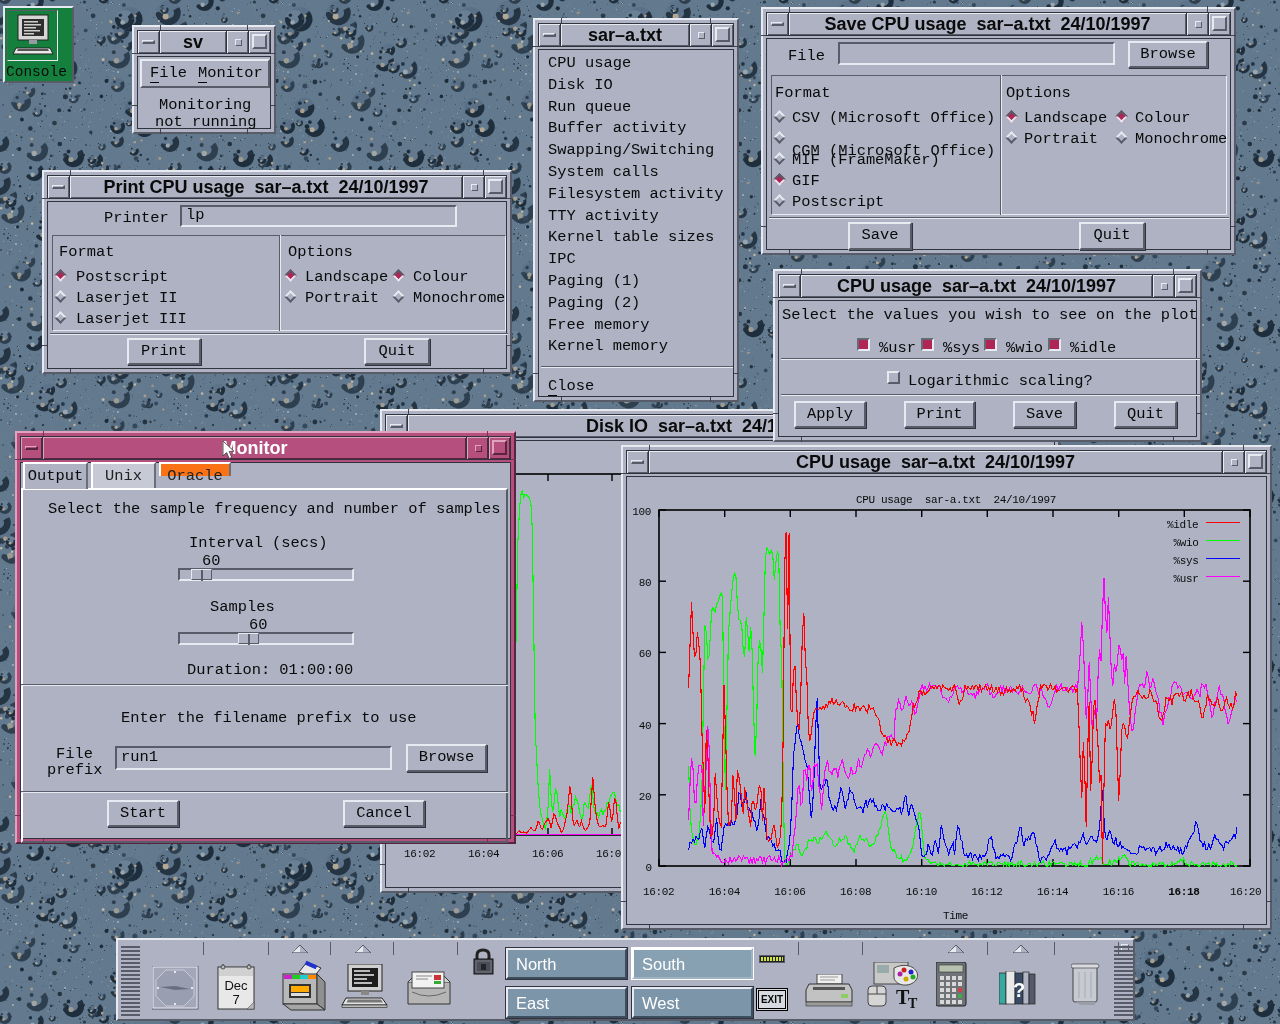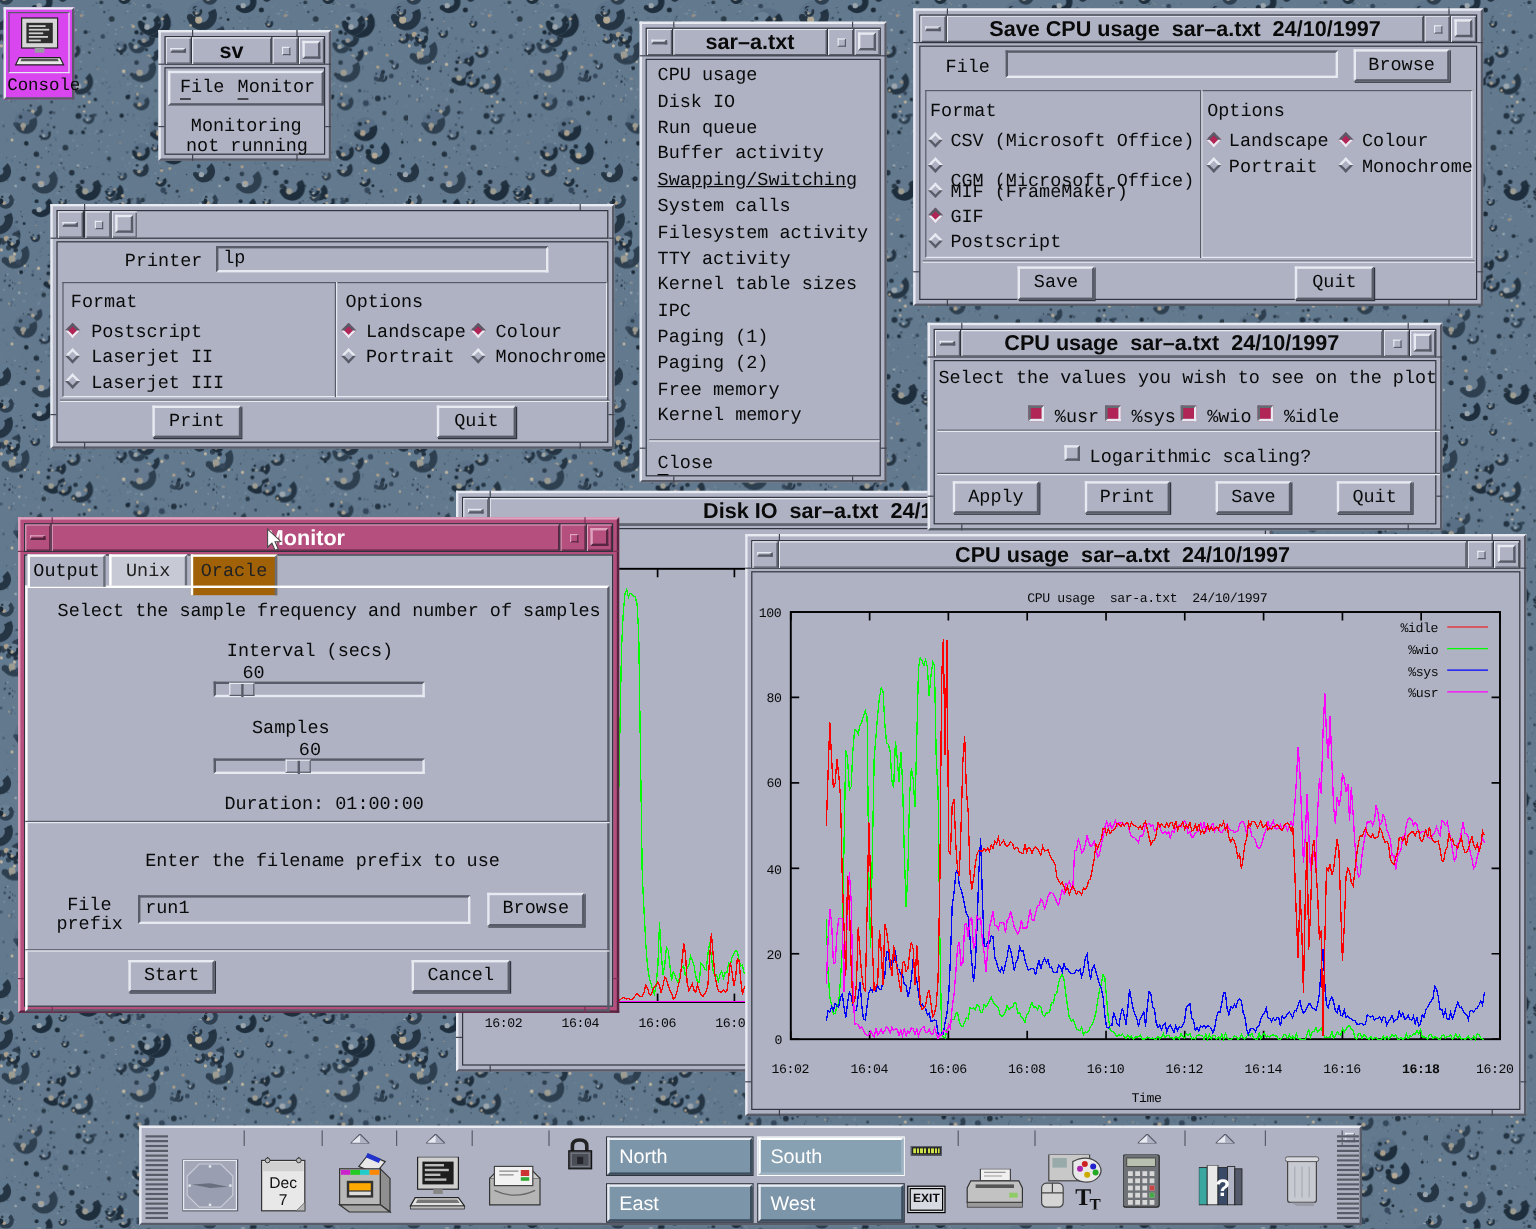--- a/index.html
+++ b/index.html
@@ -1156,22 +1156,22 @@
         <circle cx="94.0" cy="85.2" r="0.8" fill="#9a9084"></circle>
         <circle cx="69.8" cy="80.4" r="1.0" fill="#c0b6a0"></circle>
         <circle cx="159.8" cy="158.4" r="1.4" fill="#a89d8a"></circle>
         <circle cx="120.3" cy="33.7" r="1.4" fill="#9a9084"></circle>
         <circle cx="103.1" cy="59.4" r="1.5" fill="#c0b6a0"></circle>
         <circle cx="111.0" cy="22.0" r="1.4" fill="#b0a58f"></circle>
       </pattern>
     </defs>
     <rect width="1280" height="1024" fill="url(#dr)"></rect>
   </svg>
-<div class="abs" style="left:3px;top:6px;width:59px;height:77px;z-index:1;
-background:#d946ef;border:2px solid;border-color:#e8eaf2 #585c68 #585c68 #e8eaf2">
+<div class="abs" style="left:3px;top:6px;width:71px;height:77px;z-index:1;
+background:#15803d;border:2px solid;border-color:#e8eaf2 #585c68 #585c68 #e8eaf2">
 <div class="abs" style="left:2px;top:2px;width:51px;height:51px;border:1px solid #585c68;border-right-color:#e8eaf2;border-bottom-color:#e8eaf2">
 <svg width="49" height="49">
 <rect x="10" y="4" width="30" height="25" fill="#d6d6d6" stroke="#222" stroke-width="1"></rect>
 <rect x="14" y="8" width="22" height="17" fill="#2e2e2e"></rect>
 <g fill="#cfcfcf">
           <rect x="16" y="10" width="14" height="1.5"></rect>
           <rect x="16" y="13" width="17" height="1.5"></rect>
           <rect x="16" y="16" width="12" height="1.5"></rect>
           <rect x="16" y="19" width="16" height="1.5"></rect>
           <rect x="16" y="22" width="10" height="1.5"></rect>
@@ -1231,21 +1231,21 @@
       </div>
       <div class="tbb tbr">
         <div class="mx"></div>
       </div>
     </div>
 <div class="ct">
 <div class="lb lb" style="left:9px;top:5px;">CPU usage</div>
 <div class="lb lb" style="left:9px;top:26.8px;">Disk IO</div>
 <div class="lb lb" style="left:9px;top:48.6px;">Run queue</div>
 <div class="lb lb" style="left:9px;top:70.4px;">Buffer activity</div>
-<div class="lb lb" style="left:9px;top:92.2px;text-decoration:underline;">Swapping/Switching</div>
+<div class="lb lb" style="left:9px;top:92.2px;">Swapping/Switching</div>
 <div class="lb lb" style="left:9px;top:114.0px;">System calls</div>
 <div class="lb lb" style="left:9px;top:135.8px;">Filesystem activity</div>
 <div class="lb lb" style="left:9px;top:157.60000000000002px;">TTY activity</div>
 <div class="lb lb" style="left:9px;top:179.40000000000003px;">Kernel table sizes</div>
 <div class="lb lb" style="left:9px;top:201.20000000000005px;">IPC</div>
 <div class="lb lb" style="left:9px;top:223.00000000000006px;">Paging (1)</div>
 <div class="lb lb" style="left:9px;top:244.80000000000007px;">Paging (2)</div>
 <div class="lb lb" style="left:9px;top:266.6000000000001px;">Free memory</div>
 <div class="lb lb" style="left:9px;top:288.4000000000001px;">Kernel memory</div>
 <div class="sep" style="left:2px;top:316px;width:192px"></div>
@@ -1310,20 +1310,21 @@
 <div class="abs" style="left:26px;top:197px;width:1px;height:5px;background:#40444e;z-index:5"></div>
 <div class="abs" style="left:439px;top:197px;width:1px;height:5px;background:#40444e;z-index:5"></div>
 <div class="abs" style="left:-2px;top:26px;width:5px;height:1px;background:#40444e;z-index:5"></div>
 <div class="abs" style="left:463px;top:26px;width:5px;height:1px;background:#40444e;z-index:5"></div>
 <div class="abs" style="left:-2px;top:173px;width:5px;height:1px;background:#40444e;z-index:5"></div>
 <div class="abs" style="left:463px;top:173px;width:5px;height:1px;background:#40444e;z-index:5"></div>
 <div class="tb">
       <div class="tbb">
         <div class="mg"></div>
       </div>
+      <div class="ttl">Print CPU usage  sar–a.txt  24/10/1997</div>
       <div class="tbb tbr">
         <div class="mn"></div>
       </div>
       <div class="tbb tbr">
         <div class="mx"></div>
       </div>
     </div>
 <div class="ct">
 <div class="lb lb" style="left:56px;top:8px;">Printer</div>
 <div class="fld" style="left:132px;top:3px;width:277px;height:22px;line-height:16px">lp</div>
@@ -1551,21 +1552,21 @@
       <div class="tbb tbr">
         <div class="mn"></div>
       </div>
       <div class="tbb tbr">
         <div class="mx"></div>
       </div>
     </div>
 <div class="ct">
 <div class="tab" style="left:2px;top:-1px;width:65px;height:27px;background:#aeb2c3;border-bottom:none;z-index:3">Output</div>
 <div class="tab" style="left:70px;top:-1px;width:65px;height:26px;background:#c7c9d4;color:#222">Unix</div>
-<div class="tab" style="left:138px;top:-1px;width:72px;height:34px;background:#a16207;color:#222">Oracle</div>
+<div class="tab" style="left:138px;top:-1px;width:72px;height:14px;background:#f97316;color:#222">Oracle</div>
 <div class="abs" style="left:0px;top:25px;width:487px;height:355px;border:2px solid;border-color:#fff #585c68 #585c68 #fff"></div>
 <div class="lb lb" style="left:27px;top:38px;">Select the sample frequency and number of samples</div>
 <div class="lb lb" style="left:168px;top:72px;">Interval (secs)</div>
 <div class="lb lb" style="left:181px;top:90px;">60</div>
 <div class="fld" style="left:157px;top:105px;width:176px;height:13px"></div>
 <div class="abs" style="left:170px;top:106px;width:21px;height:11px;background:#aeb2c3;border:1px solid;border-color:#e8eaf2 #585c68 #585c68 #e8eaf2">
         <div class="abs" style="left:9px;top:0;width:2px;height:11px;background:#585c68"></div>
       </div>
 <div class="lb lb" style="left:189px;top:136px;">Samples</div>
 <div class="lb lb" style="left:228px;top:154px;">60</div>

